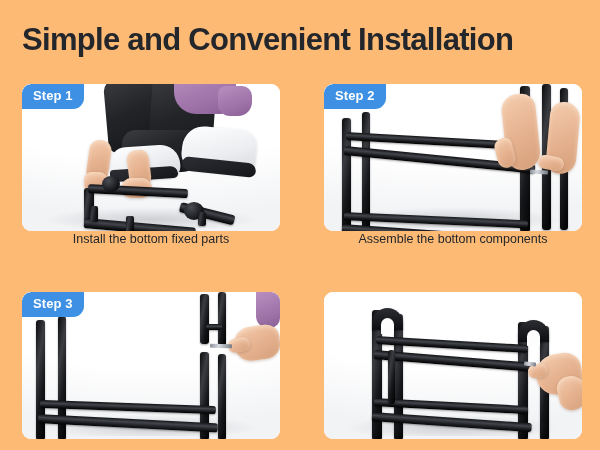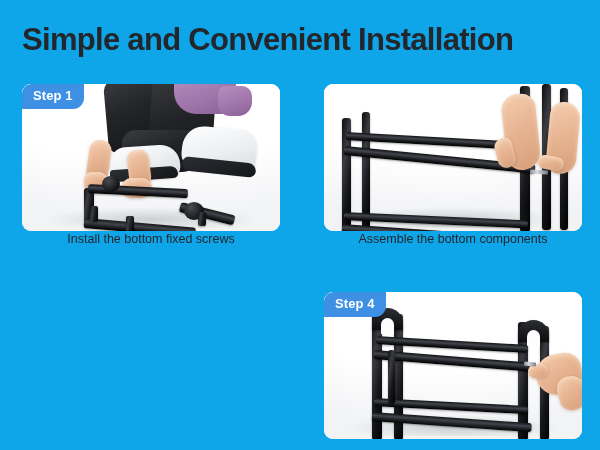--- a/index.html
+++ b/index.html
@@ -10,21 +10,21 @@
     background: #eff5fd;
     font-family: "Liberation Sans", sans-serif;
     overflow: hidden;
     position: relative;
   }
 
   .page {
     width: 600px;
     height: 450px;
     position: relative;
-    background: #0ea5e9;
+    background: #fdba74;
   }
 
   
   .page-title {
     position: absolute;
     left: 22px;
     top: 20px;
     width: 560px;
     font-size: 31px;
     font-weight: bold;
@@ -193,21 +193,21 @@
           <div class="knob" style="left:80px;top:92px;width:18px;height:16px;"></div>
           <div class="knob" style="left:162px;top:118px;width:20px;height:18px;"></div>
           <div class="tube thin" style="left:68px;top:122px;width:8px;height:16px;"></div>
           <div class="tube thin" style="left:104px;top:132px;width:8px;height:16px;"></div>
           <div class="tube thin" style="left:176px;top:128px;width:8px;height:14px;"></div>
 
           <div class="floor-shadow"></div>
         </div>
         <div class="step-badge">Step 1</div>
       </div>
-      <div class="caption">Install the bottom fixed screws</div>
+      <div class="caption">Install the bottom fixed parts</div>
     </div>
 
     <div class="step-card">
       <div class="photo">
         <div class="scene">
           <div class="backdrop"></div>
 
           <div class="tube" style="left:18px;top:34px;width:9px;height:116px;"></div>
           <div class="tube" style="left:38px;top:28px;width:8px;height:118px;"></div>
           <div class="tube" style="left:196px;top:2px;width:10px;height:146px;"></div>
@@ -222,32 +222,59 @@
 
           <div class="screw" style="left:206px;top:86px;width:18px;height:4px;transform:rotate(3deg);"></div>
 
           <div class="skin" style="left:180px;top:10px;width:34px;height:76px;border-radius:16px 14px 18px 16px;transform:rotate(-6deg);"></div>
           <div class="skin" style="left:172px;top:54px;width:18px;height:30px;border-radius:10px 8px 10px 10px;transform:rotate(-14deg);"></div>
           <div class="skin" style="left:224px;top:18px;width:30px;height:72px;border-radius:14px 16px 16px 14px;transform:rotate(5deg);"></div>
           <div class="skin" style="left:214px;top:72px;width:26px;height:14px;border-radius:8px;transform:rotate(10deg);"></div>
 
           <div class="floor-shadow"></div>
         </div>
+        <div class="step-badge">Step 2</div>
       </div>
       <div class="caption">Assemble the bottom components</div>
-    </div>
-
-    <div class="step-card">
     </div>
 
     <div class="step-card">
       <div class="photo">
         <div class="scene">
           <div class="backdrop"></div>
 
+          <div class="tube" style="left:14px;top:28px;width:9px;height:120px;"></div>
+          <div class="tube" style="left:36px;top:24px;width:8px;height:124px;"></div>
+
+          <div class="tube" style="left:178px;top:2px;width:9px;height:50px;"></div>
+          <div class="tube" style="left:178px;top:60px;width:9px;height:88px;"></div>
+          <div class="tube" style="left:196px;top:0px;width:8px;height:54px;"></div>
+          <div class="tube" style="left:196px;top:62px;width:8px;height:86px;"></div>
+
+          <div class="tube h" style="left:184px;top:32px;width:16px;height:6px;"></div>
+
+          <div class="tube h" style="left:18px;top:108px;width:176px;height:8px;transform:rotate(2deg);transform-origin:left center;"></div>
+          <div class="tube h" style="left:16px;top:122px;width:180px;height:9px;transform:rotate(3deg);transform-origin:left center;"></div>
+
+          <div class="shirt" style="left:234px;top:0px;width:24px;height:36px;border-radius:0 0 10px 12px;"></div>
+          <div class="skin" style="left:212px;top:34px;width:46px;height:34px;border-radius:18px 14px 16px 18px;transform:rotate(-8deg);"></div>
+          <div class="skin" style="left:206px;top:46px;width:22px;height:14px;border-radius:8px;transform:rotate(-10deg);"></div>
+          <div class="screw" style="left:188px;top:52px;width:22px;height:4px;transform:rotate(2deg);"></div>
+
+          <div class="floor-shadow"></div>
+        </div>
+        <div class="step-badge">Step 3</div>
+      </div>
+    </div>
+
+    <div class="step-card">
+      <div class="photo">
+        <div class="scene">
+          <div class="backdrop"></div>
+
           <div class="tube" style="left:48px;top:18px;width:10px;height:130px;"></div>
           <div class="tube" style="left:70px;top:22px;width:9px;height:126px;"></div>
           <div class="tube" style="left:48px;top:16px;width:31px;height:22px;border-radius:16px 16px 0 0;background:linear-gradient(180deg,#2b2d32,#0c0d10);"></div>
           <div style="position:absolute;left:57px;top:26px;width:13px;height:16px;background:#fdfdfe;border-radius:8px 8px 0 0;"></div>
 
           <div class="tube" style="left:194px;top:30px;width:10px;height:118px;"></div>
           <div class="tube" style="left:216px;top:34px;width:9px;height:114px;"></div>
           <div class="tube" style="left:194px;top:28px;width:31px;height:22px;border-radius:16px 16px 0 0;background:linear-gradient(180deg,#2b2d32,#0c0d10);"></div>
           <div style="position:absolute;left:203px;top:38px;width:13px;height:16px;background:#fdfdfe;border-radius:8px 8px 0 0;"></div>
 
@@ -259,18 +286,17 @@
 
           <div class="tube" style="left:64px;top:58px;width:7px;height:54px;"></div>
 
           <div class="skin" style="left:212px;top:62px;width:46px;height:40px;border-radius:20px 16px 18px 20px;transform:rotate(-10deg);"></div>
           <div class="skin" style="left:234px;top:84px;width:28px;height:34px;border-radius:12px 14px 14px 12px;transform:rotate(-14deg);"></div>
           <div class="skin" style="left:204px;top:72px;width:20px;height:14px;border-radius:8px;transform:rotate(-8deg);"></div>
           <div class="screw" style="left:200px;top:70px;width:12px;height:4px;transform:rotate(6deg);"></div>
 
           <div class="floor-shadow"></div>
         </div>
-        <div class="step-badge">Step 4</div>
       </div>
     </div>
 
   </div>
 </div>
 
 </body></html>

